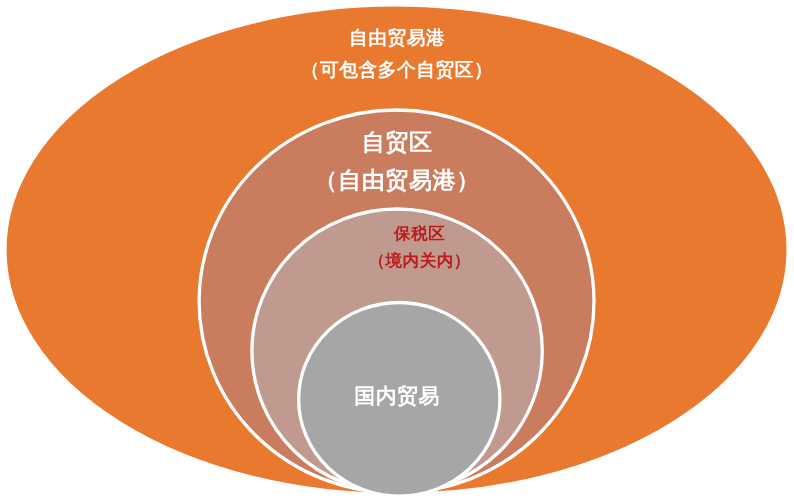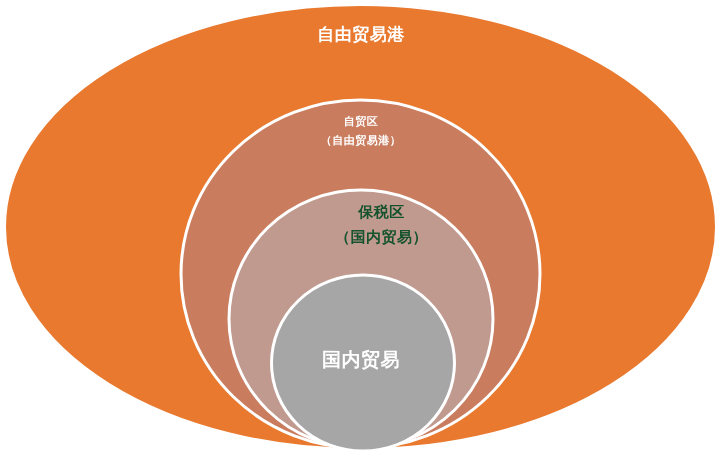--- a/index.html
+++ b/index.html
@@ -46,21 +46,21 @@
   #label-port {
     left: 0;
     right: 0;
     top: 22px;
     font-size: 17px;
   }
   #label-ftz {
     left: 0;
     right: 0;
     top: 114px;
-    font-size: 11px;
+    font-size: 21px;
   }
   #label-bonded {
     left: 0;
     right: 0;
     top: 201px;
     font-size: 15px;
   }
   #label-domestic {
     left: 0;
     right: 0;
@@ -78,29 +78,30 @@
 
   <svg id="venn-svg" viewBox="0 0 722 454" xmlns="http://www.w3.org/2000/svg">
     <ellipse id="ellipse-port" cx="360.5" cy="227" rx="355.5" ry="222" fill="#E8792E" stroke="#FFFFFF" stroke-width="2"></ellipse>
     <ellipse id="ellipse-ftz" cx="360.5" cy="274" rx="179.5" ry="174" fill="#C97C5E" stroke="#FFFFFF" stroke-width="3"></ellipse>
     <ellipse id="ellipse-bonded" cx="361" cy="319" rx="132" ry="129" fill="#C0998F" stroke="#FFFFFF" stroke-width="3"></ellipse>
     <ellipse id="ellipse-domestic" cx="363" cy="363" rx="91.5" ry="88" fill="#A6A6A6" stroke="#FFFFFF" stroke-width="3"></ellipse>
   </svg>
 
   <div class="layer-label" id="label-port" style="color: rgb(255, 255, 255);">
     <span class="label-main">自由贸易港</span>
+    <span class="label-sub">（可包含多个自贸区）</span>
   </div>
 
   <div class="layer-label" id="label-ftz" style="color: rgb(255, 255, 255);">
     <span class="label-main">自贸区</span>
     <span class="label-sub">（自由贸易港）</span>
   </div>
 
-  <div class="layer-label" id="label-bonded" style="color: #14532d; padding-left: 41px;">
+  <div class="layer-label" id="label-bonded" style="color: #b91c1c; padding-left: 41px;">
     <span class="label-main">保税区</span>
-    <span class="label-sub">（国内贸易）</span>
+    <span class="label-sub">（境内关内）</span>
   </div>
 
   <div class="layer-label" id="label-domestic" style="color: rgb(255, 255, 255);">
     <span class="label-main">国内贸易</span>
   </div>
 
 </div>
 
 </body></html>

